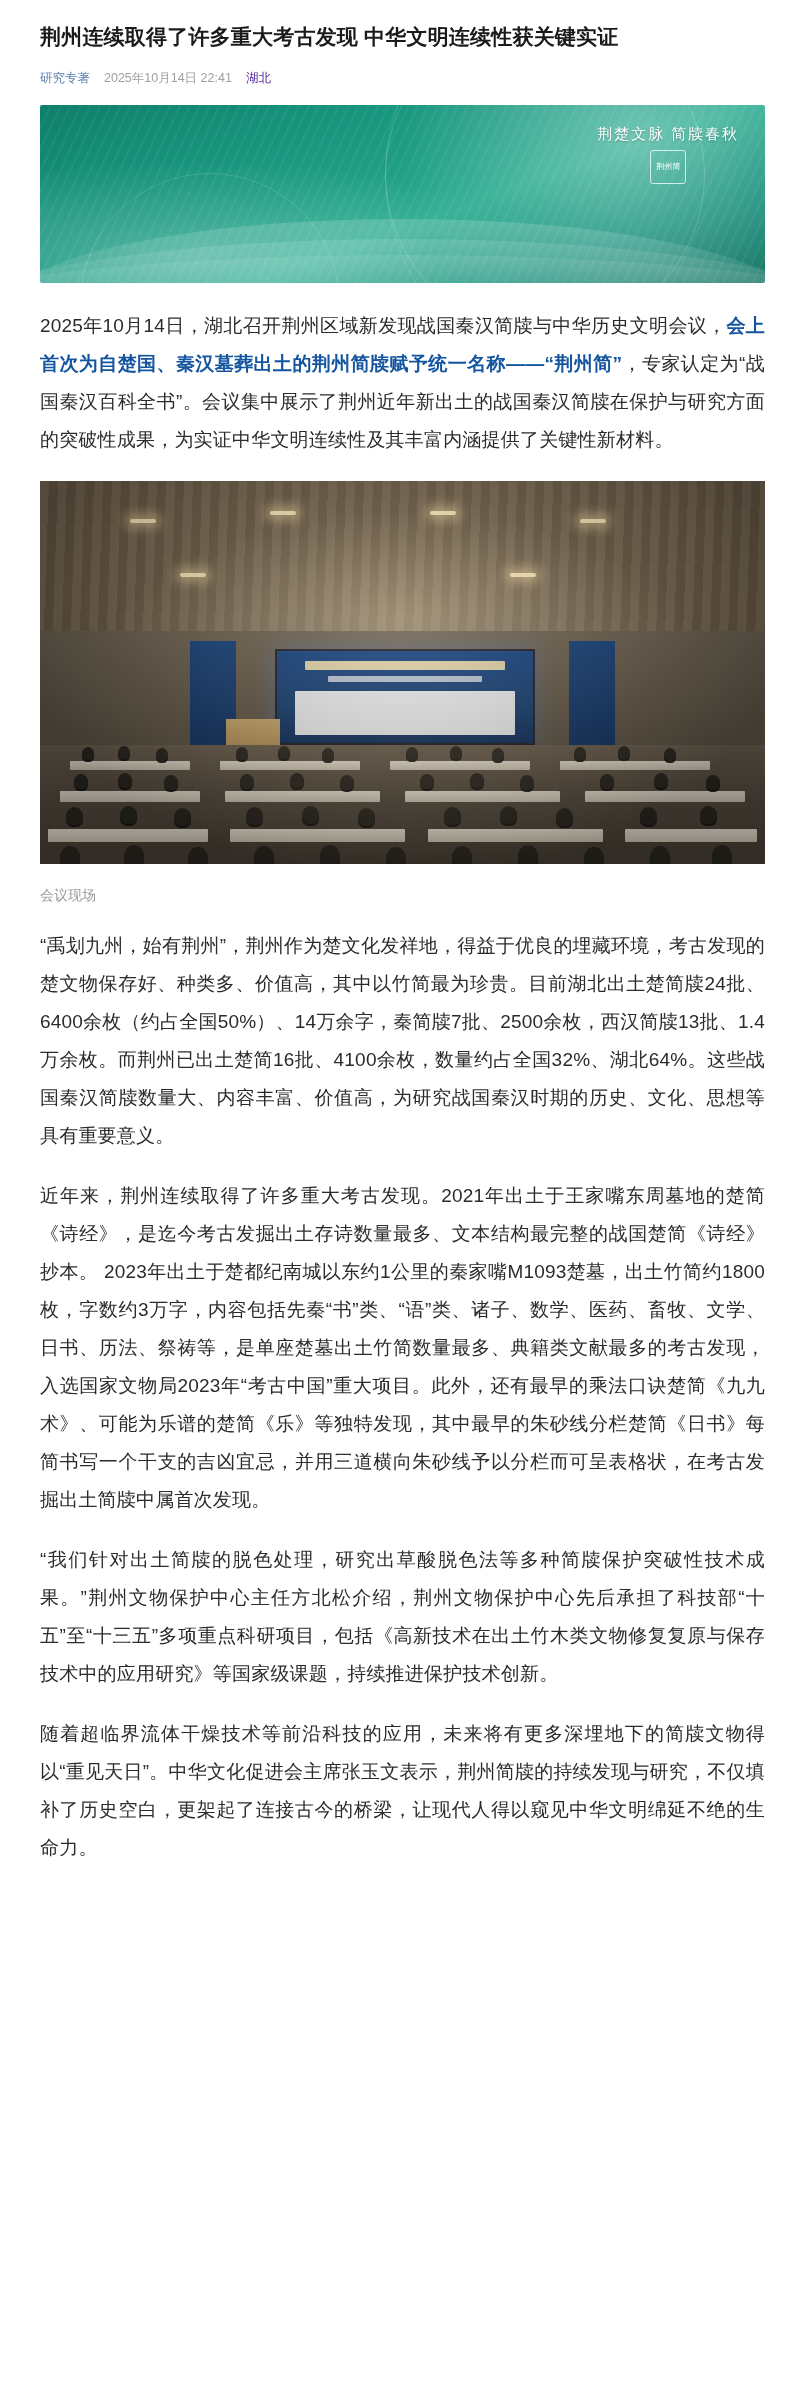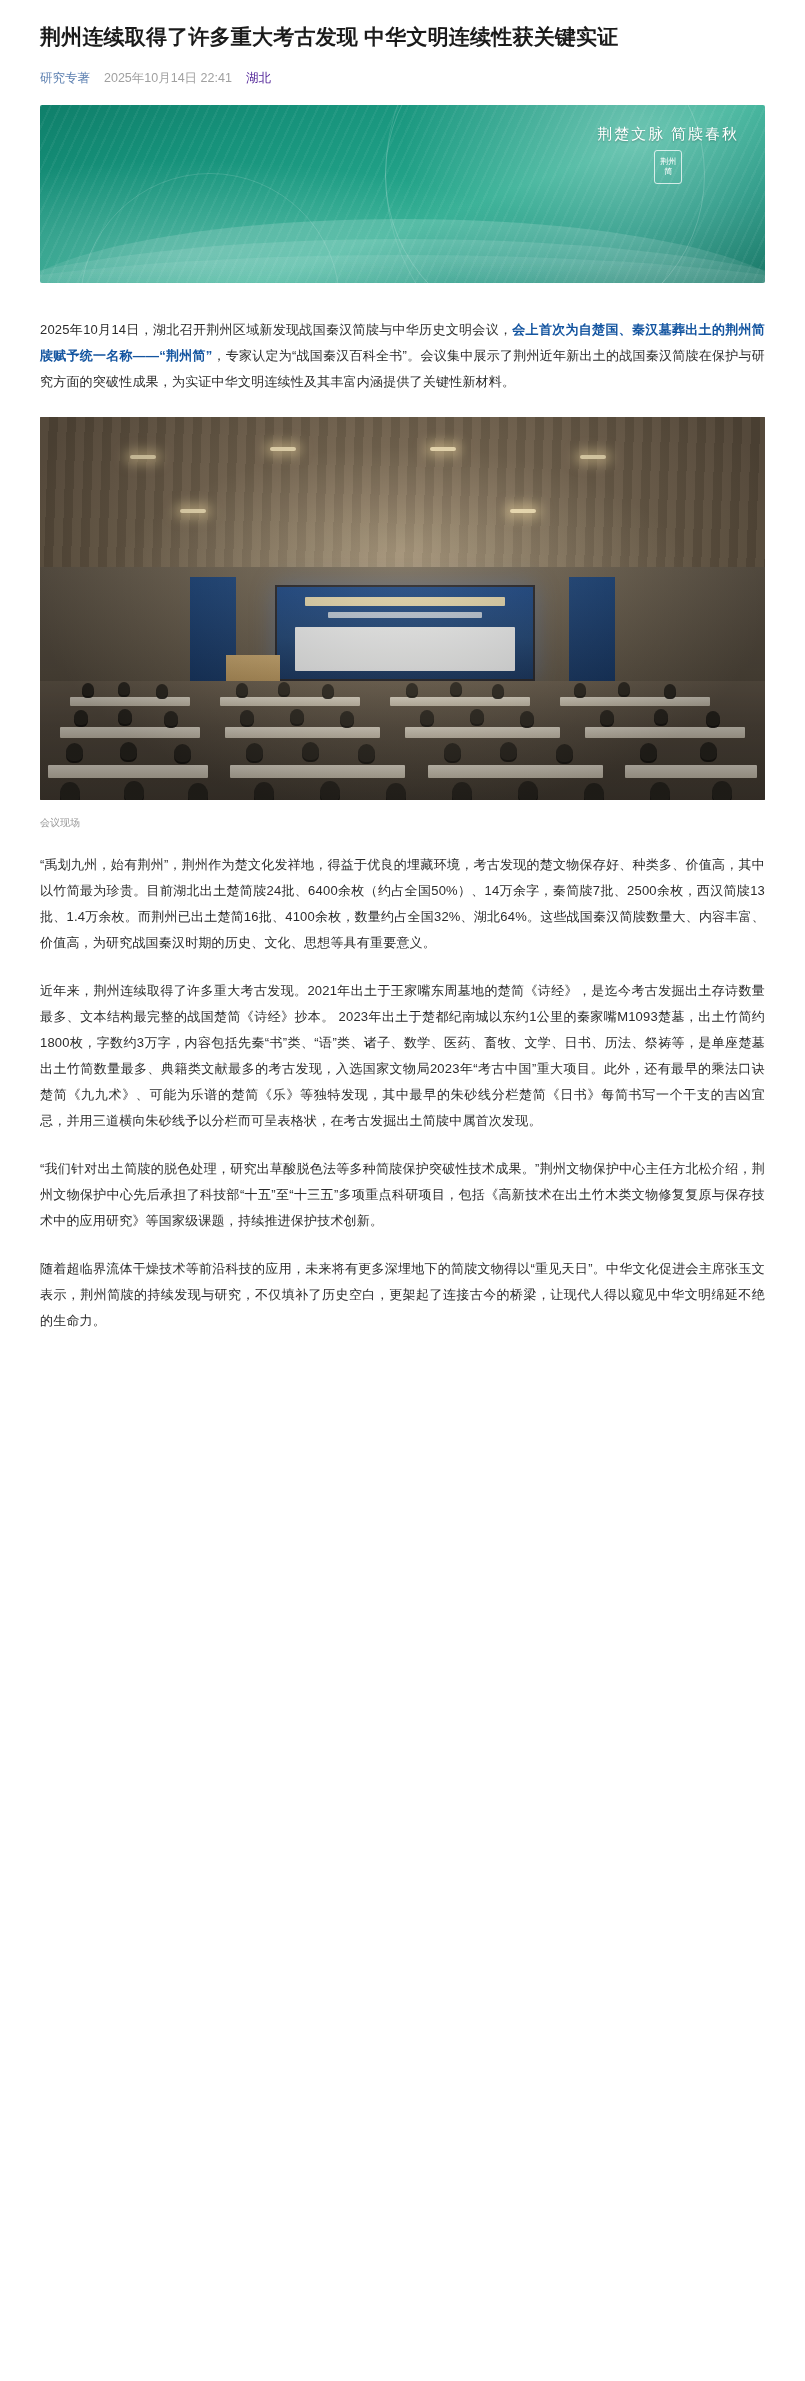--- a/index.html
+++ b/index.html
@@ -42,21 +42,21 @@
   .meta-time { color: #a0a0a0; }
   .meta-loc { color: #4c1d95; }
 
   
   .hero {
     width: 725px;
     height: 178px;
     border-radius: 2px;
     position: relative;
     overflow: hidden;
-    margin-bottom: 34px;
+    margin-bottom: 24px;
     background:
       radial-gradient(circle at 82% 18%, rgba(255,255,255,0.32) 0%, rgba(255,255,255,0) 38%),
       radial-gradient(ellipse at 20% 85%, rgba(255,255,255,0.22) 0%, rgba(255,255,255,0) 45%),
       linear-gradient(160deg, #0f7f6a 0%, #16917a 22%, #1f9e85 42%, #2aab8f 58%, #16907b 78%, #0c6f5e 100%);
   }
   .hero .arc {
     position: absolute;
     border: 1px solid rgba(255,255,255,0.18);
     border-radius: 50%;
   }
@@ -87,36 +87,36 @@
   }
   .hero-logo .logo-main {
     font-family: "Liberation Serif", serif;
     font-size: 15px;
     letter-spacing: 2px;
     text-shadow: 0 1px 2px rgba(0,0,0,.25);
     white-space: nowrap;
   }
   .hero-logo .logo-seal {
     margin: 6px auto 0 auto;
-    width: 28px;
+    width: 36px;
     height: 34px;
     border: 1px solid rgba(255,255,255,0.75);
     border-radius: 3px;
     font-size: 8px;
     line-height: 10px;
     display: flex;
     align-items: center;
     justify-content: center;
     padding: 2px;
     letter-spacing: 0;
   }
 
   
   p.body-text {
-    font-size: 13px;
+    font-size: 19px;
     line-height: 2.0;
     color: #2b2b2b;
     margin: 0 0 22px 0;
     text-align: justify;
     letter-spacing: 0.2px;
   }
   .hl {
     color: #1455a0;
     font-weight: 700;
   }
@@ -216,23 +216,23 @@
     position: absolute;
     background: linear-gradient(180deg, #e9e2d4, #cfc6b4);
     border-radius: 1px;
   }
   .photo-glow {
     position: absolute; inset: 0;
     background: radial-gradient(ellipse at 50% 35%, rgba(255,235,190,0.16), rgba(0,0,0,0.30) 75%);
     pointer-events: none;
   }
   .photo-caption {
-    font-size: 10px;
+    font-size: 14px;
     color: #9b9b9b;
-    margin-top: 16px;
+    margin-top: 23px;
   }
 </style>
 </head>
 <body>
 
 <div class="page">
 
   <h1 class="article-title">荆州连续取得了许多重大考古发现 中华文明连续性获关键实证</h1>
 
   <div class="meta-row">

